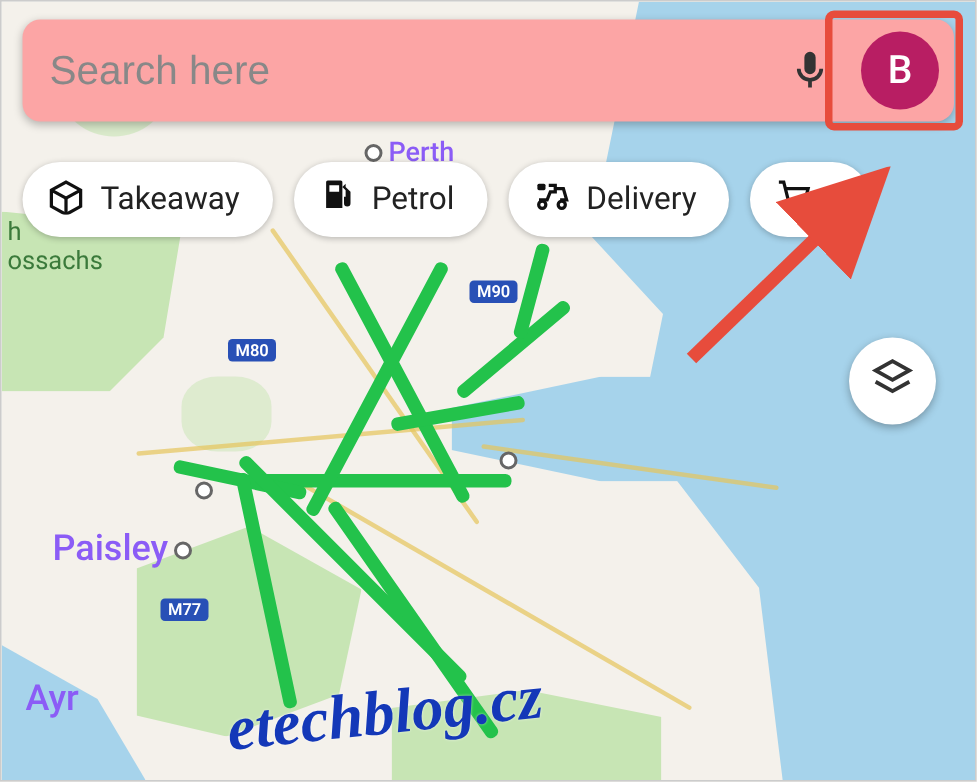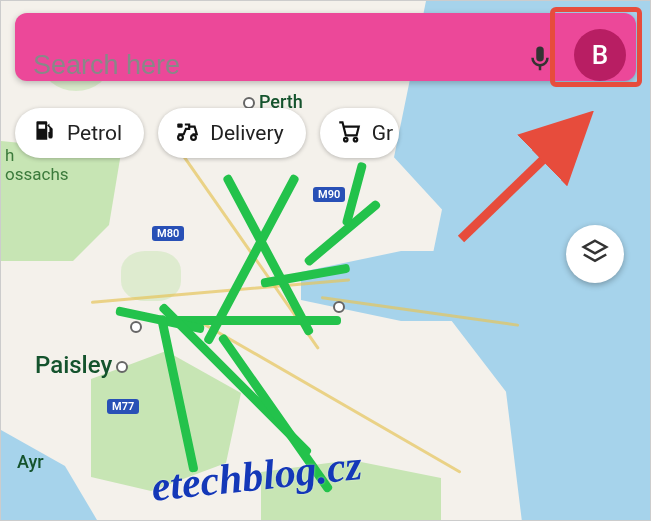--- a/index.html
+++ b/index.html
@@ -45,35 +45,35 @@
   .road {
     position: absolute;
     background: #23c24b;
     height: 9px;
     border-radius: 4px;
     transform-origin: left center;
   }
   .road-thin { position:absolute; background:#e6c45b; height:3px; border-radius:2px; transform-origin:left center; opacity:.7}
 
   
-  .city { position:absolute; font-weight:500; color:#14532d;}
+  .city { position:absolute; font-weight:500; color:#8b5cf6;}
   .city.big { font-size:26px; font-weight:600;}
   .city-dot { display:inline-block; width:12px; height:12px; border:2.5px solid #666; border-radius:50%; background:#fff; vertical-align:middle; margin:0 4px;}
   .shield {
     position:absolute; background:#2850b6; color:#fff; font-size:11px; font-weight:600;
     padding:1px 5px; border-radius:3px;
   }
   .park-label { position:absolute; color:#3b7a3b; font-size:17px; line-height:1.1; }
 
   
   .searchbar {
     position:absolute; top:12px; left:14px; right:14px; height:68px;
-    background:#ec4899; border-radius:12px;
+    background:#fca5a5; border-radius:12px;
     box-shadow: 0 2px 6px rgba(0,0,0,.25);
-    display:flex; align-items:flex-end; padding:0 10px 0 18px;
+    display:flex; align-items:center; padding:0 10px 0 18px;
     gap:8px;
   }
   .searchbar input {
     flex:1; border:0; outline:0; font-size:27px; color:#333;
     background:transparent;
   }
   .searchbar input::placeholder { color:#888; }
   .mic { width:44px; height:44px; display:flex; align-items:center; justify-content:center; color:#444;}
   .avatar {
     width:52px; height:52px; border-radius:50%;
@@ -164,21 +164,21 @@
   <span class="city-dot" style="position:absolute;top:300px;left:328px"></span>
 
   <div class="city" style="top:90px;left:238px;font-size:18px">
     <span class="city-dot"></span><span>Perth</span>
   </div>
 
   <div class="city" style="top:350px;left:34px;font-size:24px">
     <span>Paisley</span><span class="city-dot"></span>
   </div>
 
-  <div class="city" style="top:450px;left:16px;font-size:18px">
+  <div class="city" style="top:450px;left:16px;font-size:24px">
     <span>Ayr</span>
   </div>
 
   <div class="city" style="top:123px;left:348px;font-size:16px;color:#555">
     <span class="city-dot" style="width:9px;height:9px;border-width:2px"></span><span>ndre</span>
   </div>
 
   <div class="shield" style="top:225px;left:151px">M80</div>
   <div class="shield" style="top:186px;left:312px">M90</div>
   <div class="shield" style="top:398px;left:106px">M77</div>
@@ -189,20 +189,30 @@
   <div class="mic">
     <svg viewBox="0 0 24 24" width="30" height="30" fill="#333">
       <path d="M12 14a3 3 0 0 0 3-3V5a3 3 0 0 0-6 0v6a3 3 0 0 0 3 3zm5-3a5 5 0 0 1-10 0H5a7 7 0 0 0 6 6.92V21h2v-3.08A7 7 0 0 0 19 11h-2z"></path>
     </svg>
   </div>
   <div class="avatar" style="background:#b81e63">B</div>
 </div>
 <div class="avatar-highlight"></div>
 
 <div class="chips">
+  <div class="chip">
+    <span>
+      <svg viewBox="0 0 24 24" fill="none" stroke="#111" stroke-width="2">
+          <path d="M3 9l9-5 9 5v10l-9 5-9-5V9z"></path>
+          <path d="M3 9l9 5 9-5"></path>
+          <path d="M12 14v10"></path>
+        </svg>
+    </span>
+    <span>Takeaway</span>
+  </div>
   <div class="chip">
     <span>
       <svg viewBox="0 0 24 24" fill="#111">
           <path d="M6 3h8a1 1 0 0 1 1 1v16H5V4a1 1 0 0 1 1-1zm1 3v4h6V6H7zm10 1l3 3v7a2 2 0 0 1-4 0v-4h1V9l-2-2 2-2z"></path>
         </svg>
     </span>
     <span>Petrol</span>
   </div>
   <div class="chip">
     <span>

